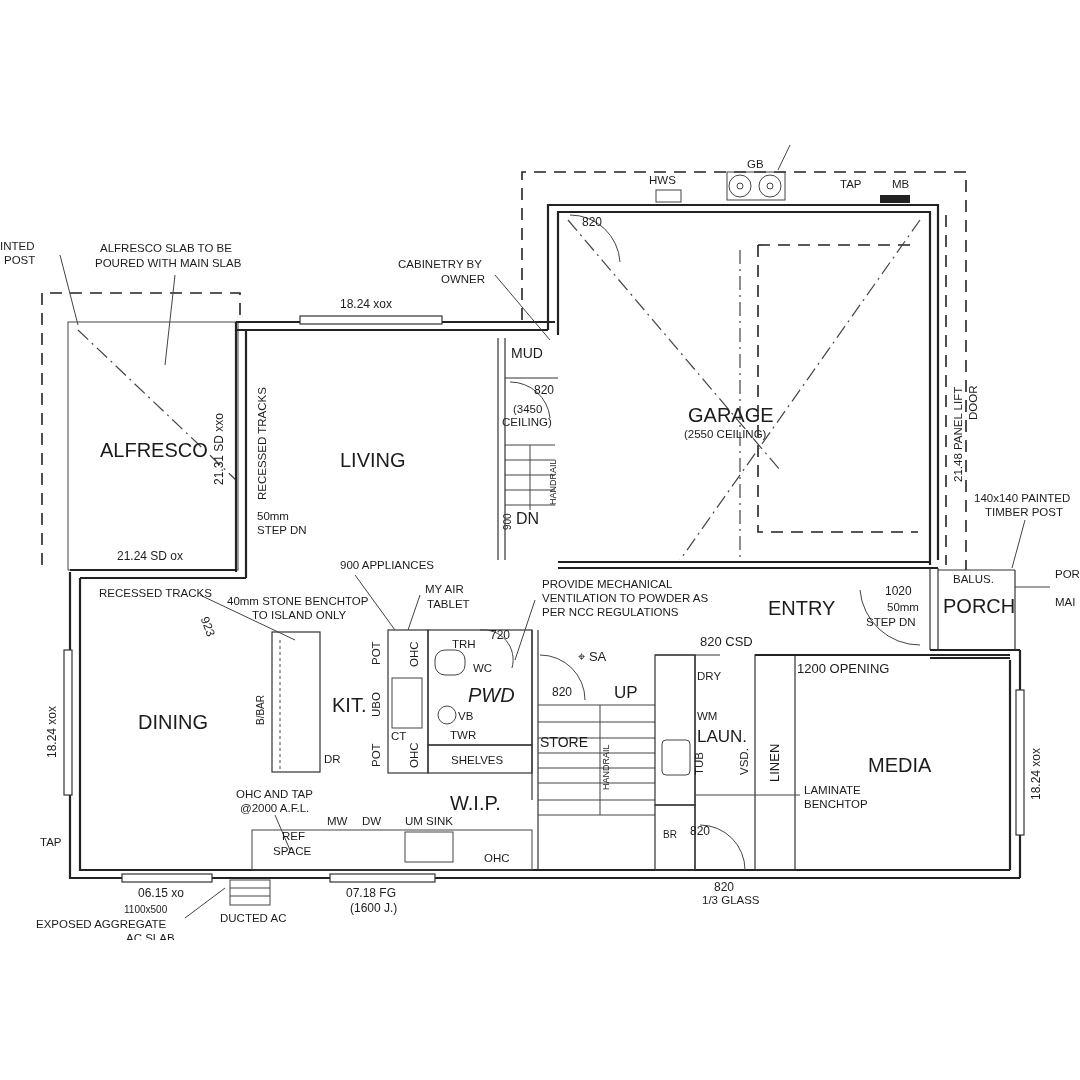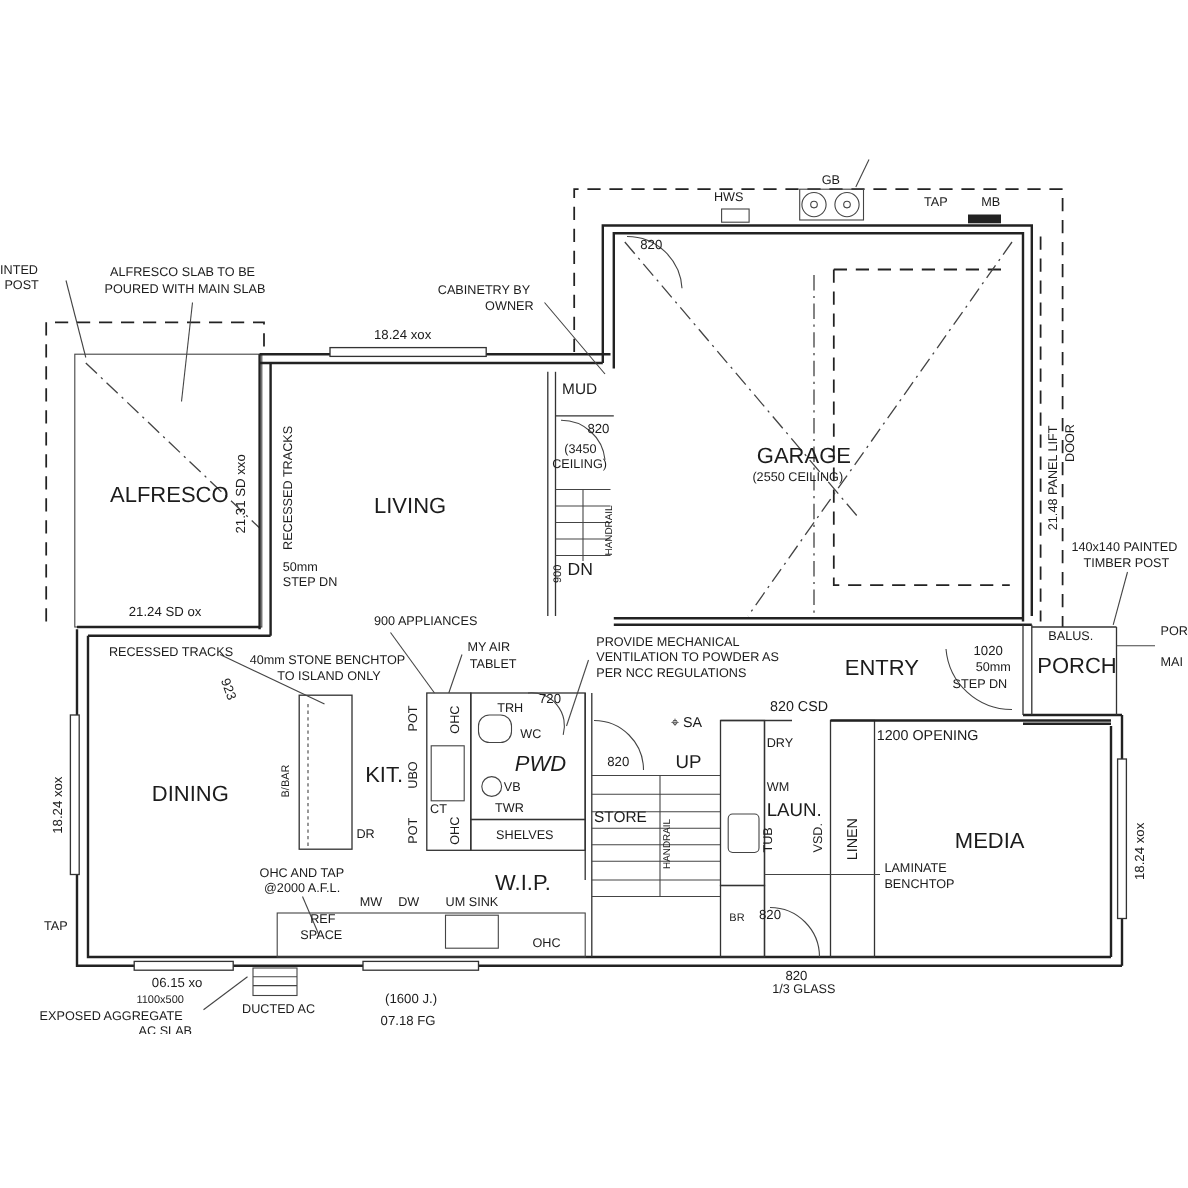--- a/index.html
+++ b/index.html
@@ -221,21 +221,21 @@
 <div class="lbl note" style="left:227px;top:595px;">40mm STONE BENCHTOP</div>
 <div class="lbl note" style="left:252px;top:609px;">TO ISLAND ONLY</div>
 <div class="lbl note-l" style="left:542px;top:578px;">PROVIDE MECHANICAL</div>
 <div class="lbl note-l" style="left:542px;top:592px;">VENTILATION TO POWDER AS</div>
 <div class="lbl note-l" style="left:542px;top:606px;">PER NCC REGULATIONS</div>
 
 <div class="lbl note v" style="left:549px;top:505px;font-size:9px;">HANDRAIL</div>
 <div class="lbl note v" style="left:602px;top:790px;font-size:9px;">HANDRAIL</div>
 <div class="lbl room-sm" style="left:516px;top:511px;font-size:16px;">DN</div>
 <div class="lbl room-sm" style="left:614px;top:684px;">UP</div>
-<div class="lbl note" style="left:578px;top:650px;font-size:13px;margin-left:32px;"><span>⌖</span> <span>SA</span></div>
+<div class="lbl note" style="left:578px;top:650px;font-size:13px;"><span>⌖</span> <span>SA</span></div>
 
 <div class="lbl note" style="left:452px;top:638px;">TRH</div>
 <div class="lbl note" style="left:473px;top:662px;">WC</div>
 <div class="lbl note" style="left:458px;top:710px;">VB</div>
 <div class="lbl note" style="left:450px;top:729px;">TWR</div>
 <div class="lbl note" style="left:391px;top:730px;">CT</div>
 <div class="lbl note v" style="left:370px;top:665px;">POT</div>
 <div class="lbl note v" style="left:370px;top:767px;">POT</div>
 <div class="lbl note v" style="left:408px;top:667px;">OHC</div>
 <div class="lbl note v" style="left:408px;top:768px;">OHC</div>
@@ -274,16 +274,16 @@
 <div class="lbl dim" style="left:534px;top:384px;">820</div>
 <div class="lbl dim v" style="left:503px;top:530px;font-size:10px;">900</div>
 <div class="lbl dim" style="left:210px;top:615px;transform:rotate(70deg);transform-origin:left top;">923</div>
 <div class="lbl dim" style="left:490px;top:629px;">720</div>
 <div class="lbl dim" style="left:552px;top:686px;">820</div>
 <div class="lbl dim" style="left:700px;top:635px;font-size:13px;">820 CSD</div>
 <div class="lbl dim" style="left:885px;top:585px;">1020</div>
 <div class="lbl dim v" style="left:46px;top:758px;">18.24 xox</div>
 <div class="lbl dim v" style="left:1030px;top:800px;">18.24 xox</div>
 <div class="lbl dim" style="left:138px;top:887px;">06.15 xo</div>
-<div class="lbl dim" style="left:346px;top:922px;">07.18 FG</div>
+<div class="lbl dim" style="left:346px;top:887px;">07.18 FG</div>
 <div class="lbl dim" style="left:350px;top:902px;">(1600 J.)</div>
 <div class="lbl dim" style="left:690px;top:825px;">820</div>
 <div class="lbl dim" style="left:714px;top:881px;">820</div>
 
 </body></html>

